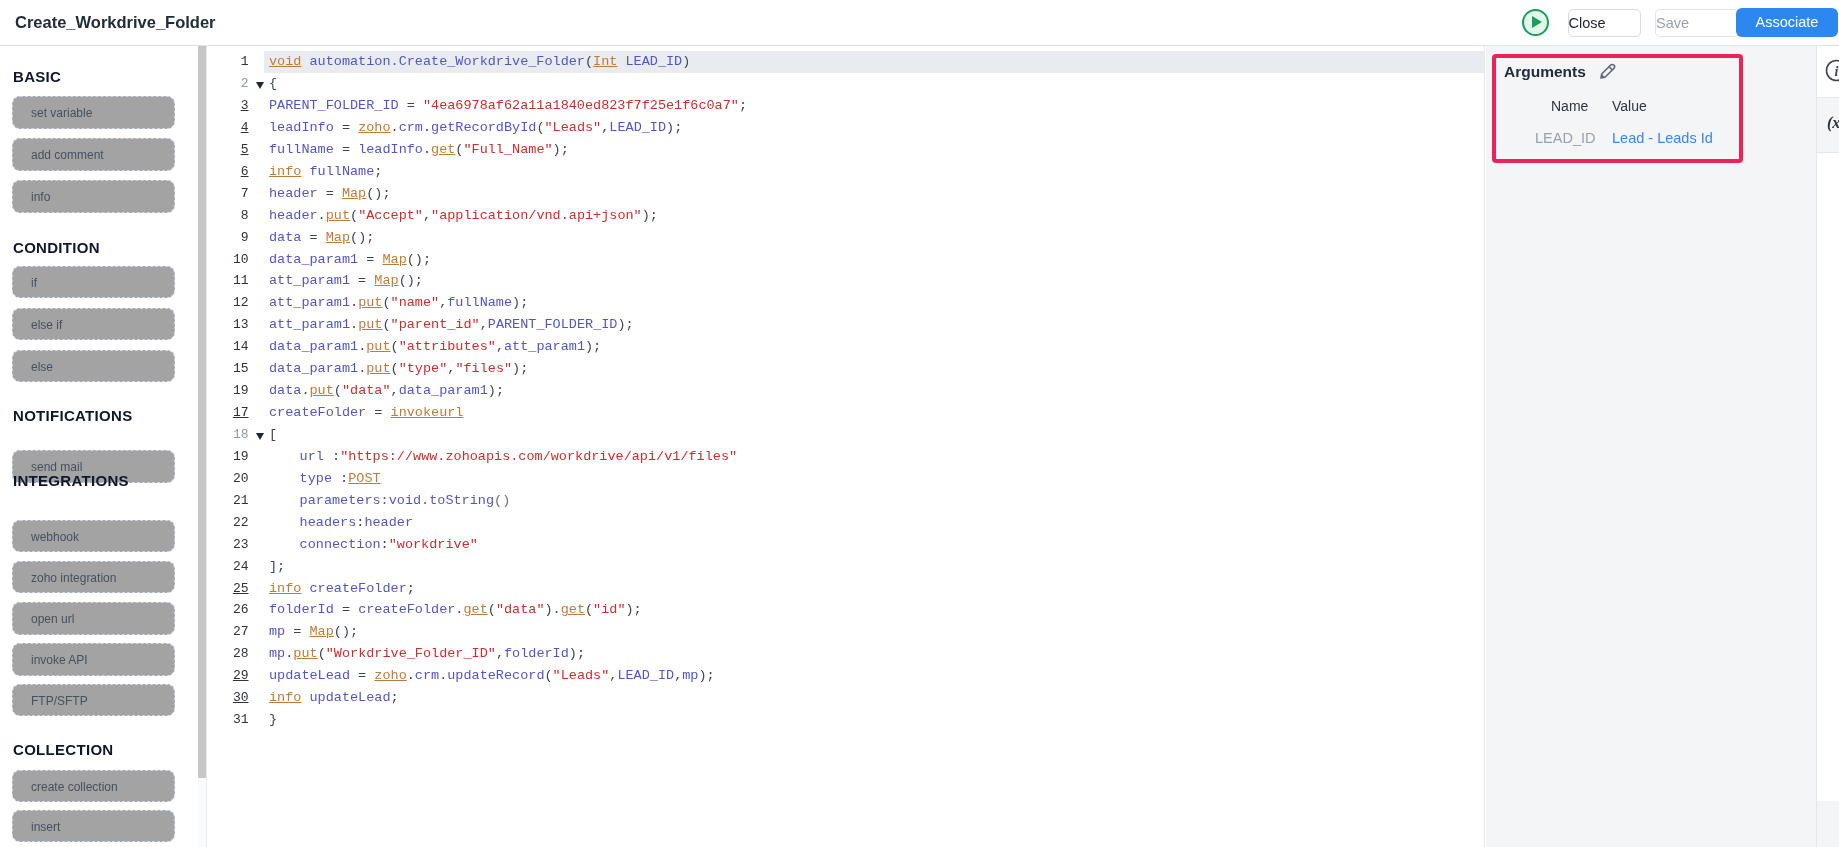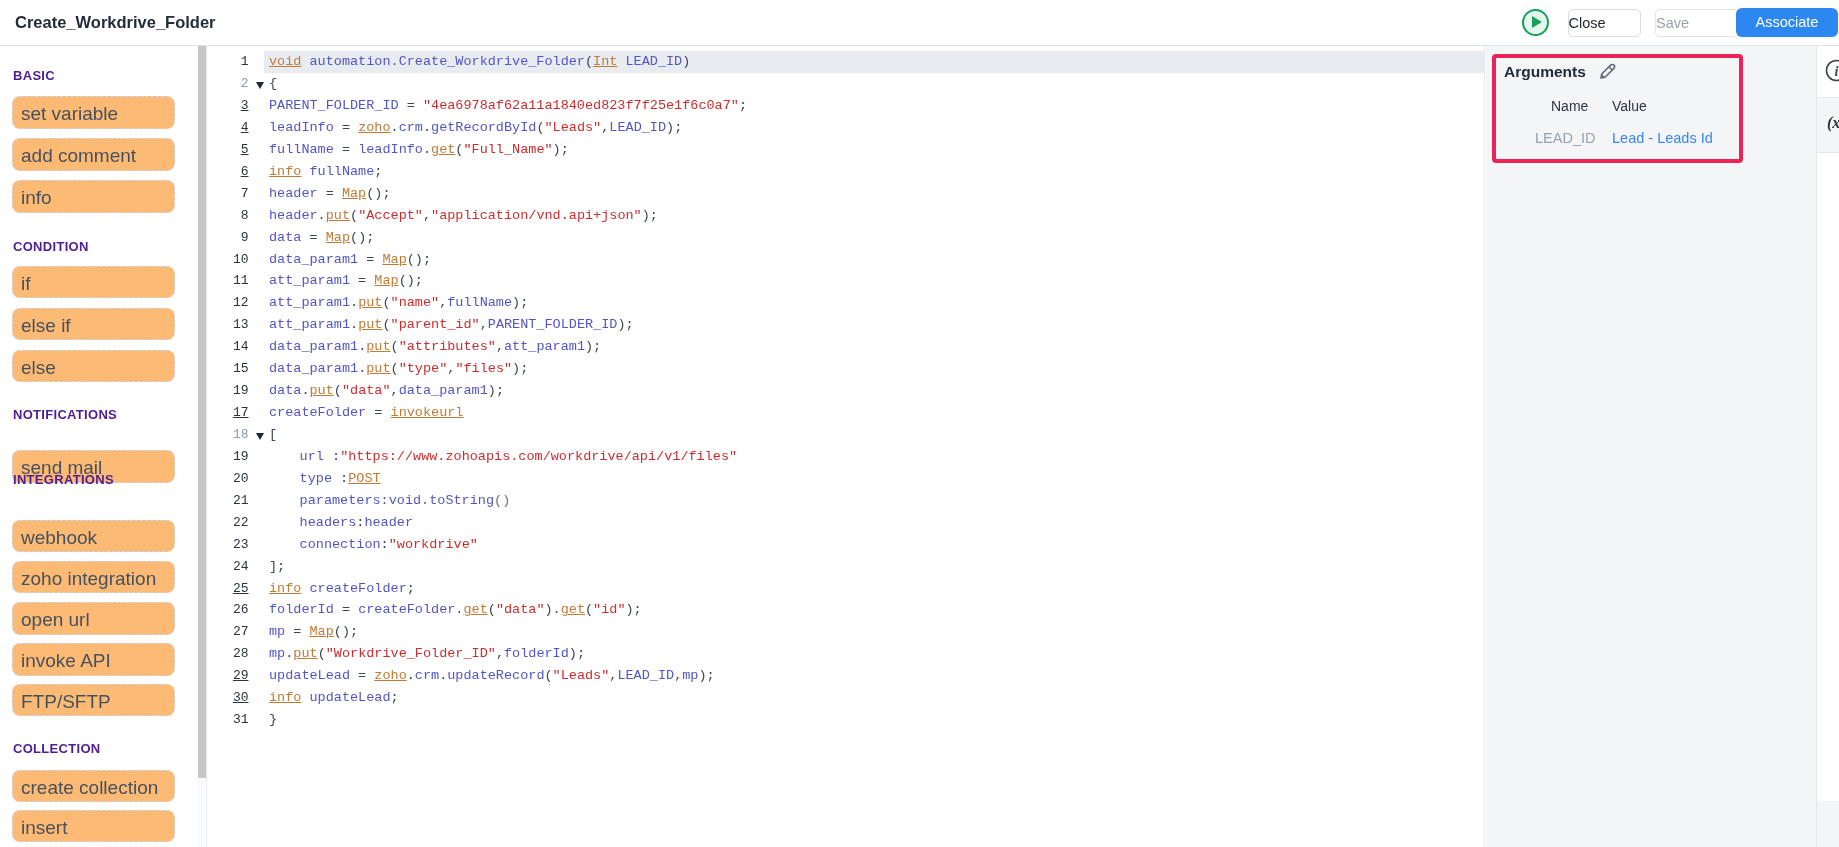--- a/index.html
+++ b/index.html
@@ -17,23 +17,23 @@
   border-left:10px solid #16a05c; border-top:6px solid transparent; border-bottom:6px solid transparent; }
 .hbtn { position:absolute; top:8.5px; height:28px; border-radius:5px; background:#fff;
   border:1px solid #d9dde2; font-size:14.5px; text-align:left; line-height:26px; }
 #bclose { left:1567.5px; width:73px; color:#23272e; }
 #bsave  { left:1655px; width:84px; color:#9ba1a9; border-color:#e0e3e7; }
 #bassoc { left:1736px; top:8px; width:102px; height:28.5px; position:absolute; border-radius:6px;
   background:#2d87f1; color:#fff; font-size:14.5px; text-align:center; line-height:28.5px; }
 
 
 #side { position:absolute; left:0; top:46px; width:198px; height:801px; background:#fff; }
-.slab { position:absolute; left:13px; margin-top:-2px; font-size:13px; font-weight:bold; color:#4c1d95; letter-spacing:.3px;text-align:center; }
+.slab { position:absolute; left:13px; margin-top:-2px; font-size:15px; font-weight:bold; color:#0f172a; letter-spacing:.3px;text-align:center; }
 .sbtn { position:absolute; left:12px; width:163px; height:32.5px; border:1px dashed #ccd7e5;
-  border-radius:8px; background:#fdba74; color:#46515f; font-size:19px; line-height:33px; padding-left:8px; }
+  border-radius:8px; background:#a3a3a3; color:#46515f; font-size:12px; line-height:33px; padding-left:18px; }
 #strack { position:absolute; left:198px; top:46px; width:9px; height:801px; background:#fafbfc;
   border-right:1px solid #e8ebee; }
 #sthumb { position:absolute; left:0px; top:0px; width:7.5px; height:732px; background:#c9c7c5; }
 
 
 #ed { position:absolute; left:208px; top:46px; width:1277px; height:801px; background:#fff;
   border-right:1px solid #e2e6ea; }
 #hl1 { position:absolute; left:55.5px; top:5.10px; width:1221px; height:21.93px; background:#e8ecf1; }
 .row { position:absolute; left:0; height:21.93px; line-height:21.93px;
   font-family:"Liberation Mono", monospace; font-size:13.5px; white-space:pre; }

